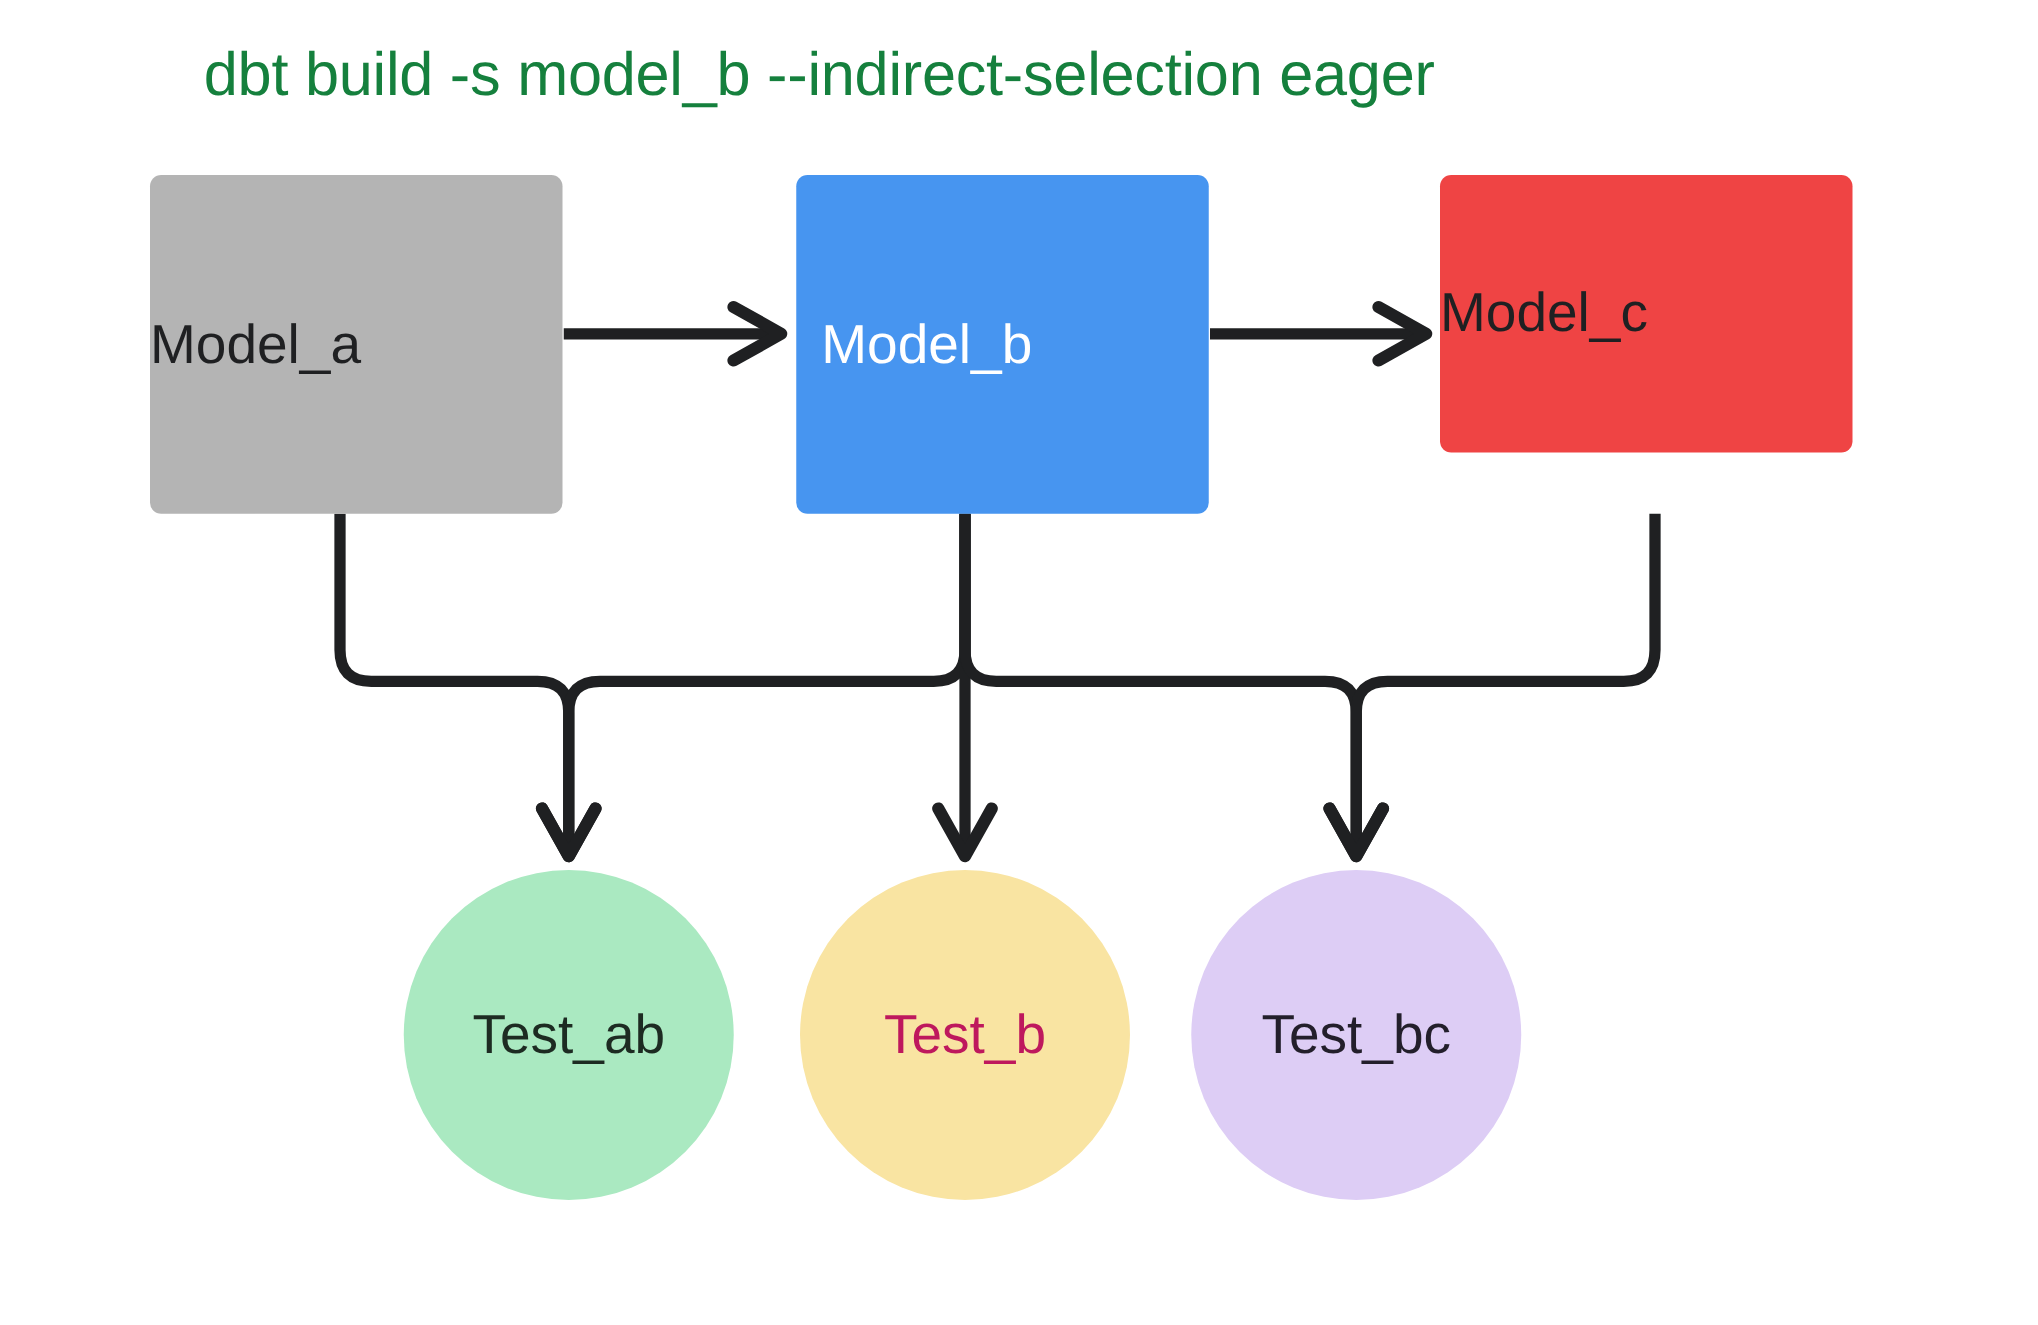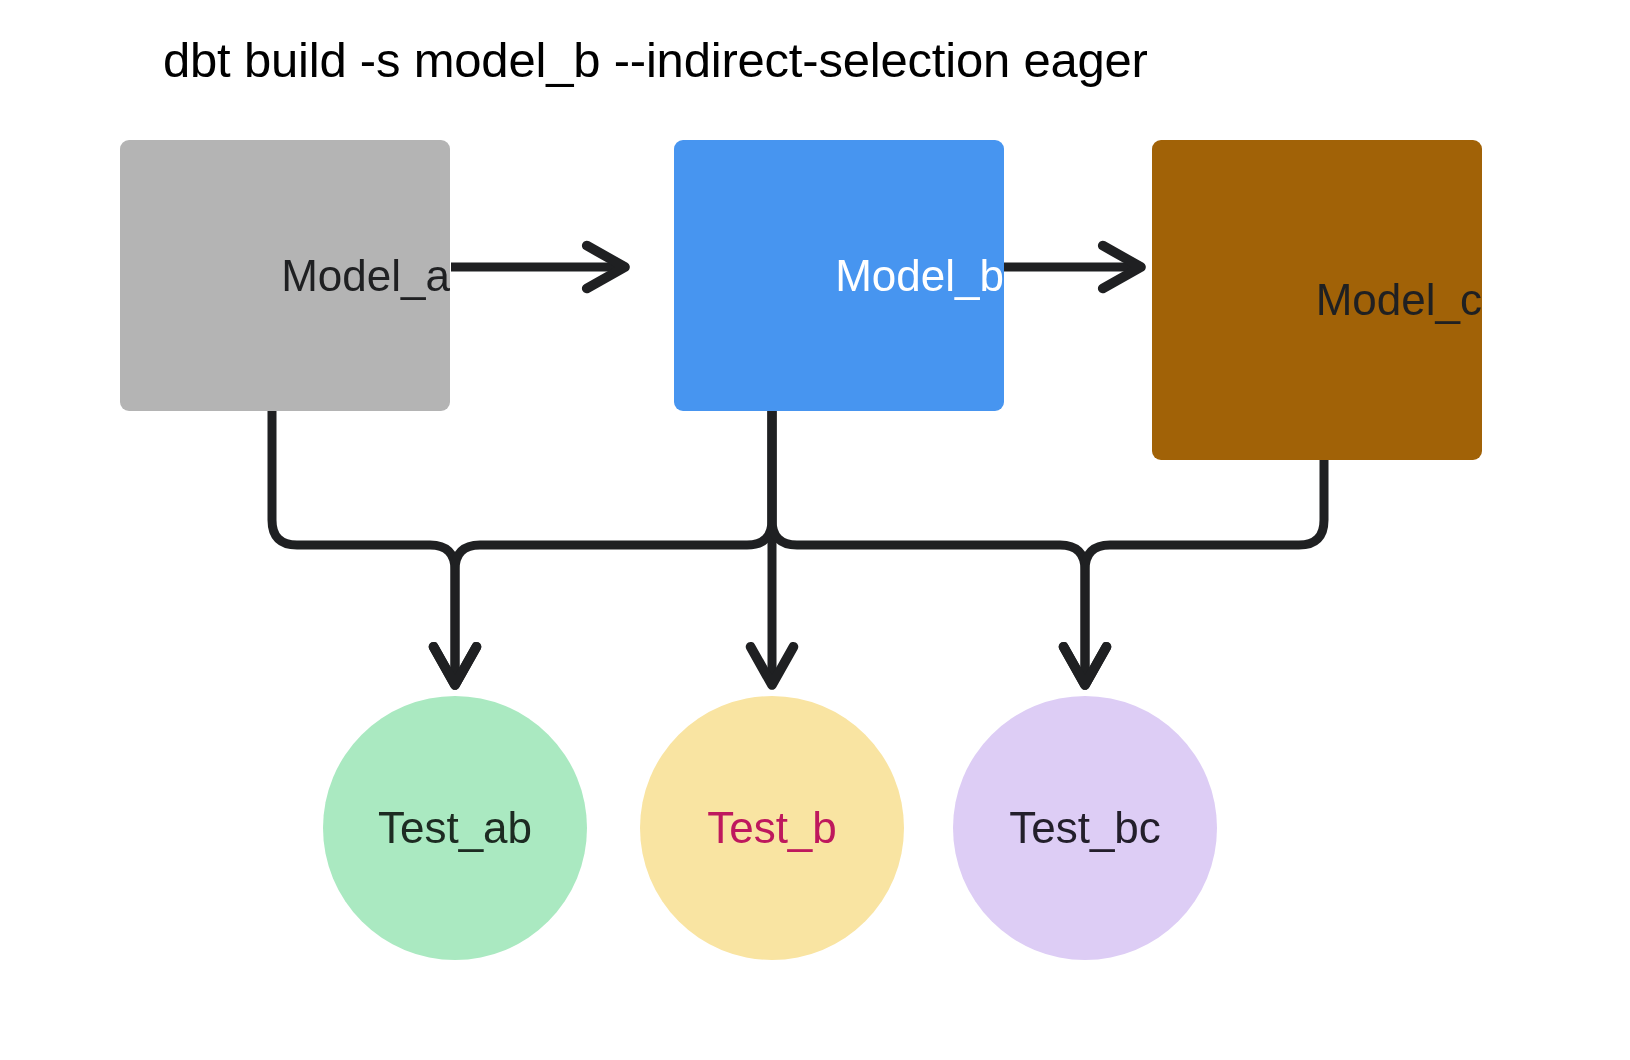--- a/index.html
+++ b/index.html
@@ -25,30 +25,30 @@
     width: 1630px;
     height: 1060px;
     pointer-events: none;
   }
   .diagram-title {
     position: absolute;
     left: 163px;
     top: 28px;
     font-size: 49px;
     line-height: 64px;
-    color: #000000;
+    color: #15803d;
     white-space: nowrap;
     letter-spacing: -0.2px;
   }
   .model-node {
     position: absolute;
     border-radius: 9px;
     display: flex;
     align-items: center;
-    justify-content: flex-end;
+    justify-content: flex-start;
     font-size: 44px;
     line-height: 1;
     box-sizing: border-box;
   }
   .test-node {
     position: absolute;
     border-radius: 50%;
     display: flex;
     align-items: center;
     justify-content: center;
@@ -93,25 +93,25 @@
       <path d="M 772 411 L 772 520 Q 772 545 797 545 L 1060 545 Q 1085 545 1085 570 L 1085 684" marker-end="url(#arrow-down)"></path>
 
       <path d="M 1324 411 L 1324 520 Q 1324 545 1299 545 L 1110 545 Q 1085 545 1085 570 L 1085 684" marker-end="url(#arrow-down)"></path>
     </g>
   </svg>
 
   <div class="model-node" id="node-model-a" style="left: 120px; top: 140px; width: 330px; height: 271px; background: rgb(180, 180, 180); color: rgb(31, 32, 34);">
     <span>Model_a</span>
   </div>
 
-  <div class="model-node" id="node-model-b" style="left: 674px; top: 140px; width: 330px; height: 271px; background: rgb(71, 149, 240); color: rgb(255, 255, 255);">
+  <div class="model-node" id="node-model-b" style="left: 637px; top: 140px; width: 330px; height: 271px; background: rgb(71, 149, 240); color: rgb(255, 255, 255); padding-left: 20px;">
     <span>Model_b</span>
   </div>
 
-  <div class="model-node" id="node-model-c" style="left: 1152px; top: 140px; width: 330px; height: 320px; background: #a16207; color: rgb(31, 32, 34);">
+  <div class="model-node" id="node-model-c" style="left: 1152px; top: 140px; width: 330px; height: 222px; background: #ef4444; color: rgb(31, 32, 34);">
     <span>Model_c</span>
   </div>
 
   <div class="test-node" id="node-test-ab" style="left: 323px; top: 696px; width: 264px; height: 264px; background: rgb(170, 233, 193); color: rgb(29, 43, 34);">
     <span class="line">Test</span>
     <span class="line">_ab</span>
   </div>
 
   <div class="test-node" id="node-test-b" style="left: 640px; top: 696px; width: 264px; height: 264px; background: rgb(249, 228, 162); color: #be185d;">
     <span class="line">Test_b</span>

